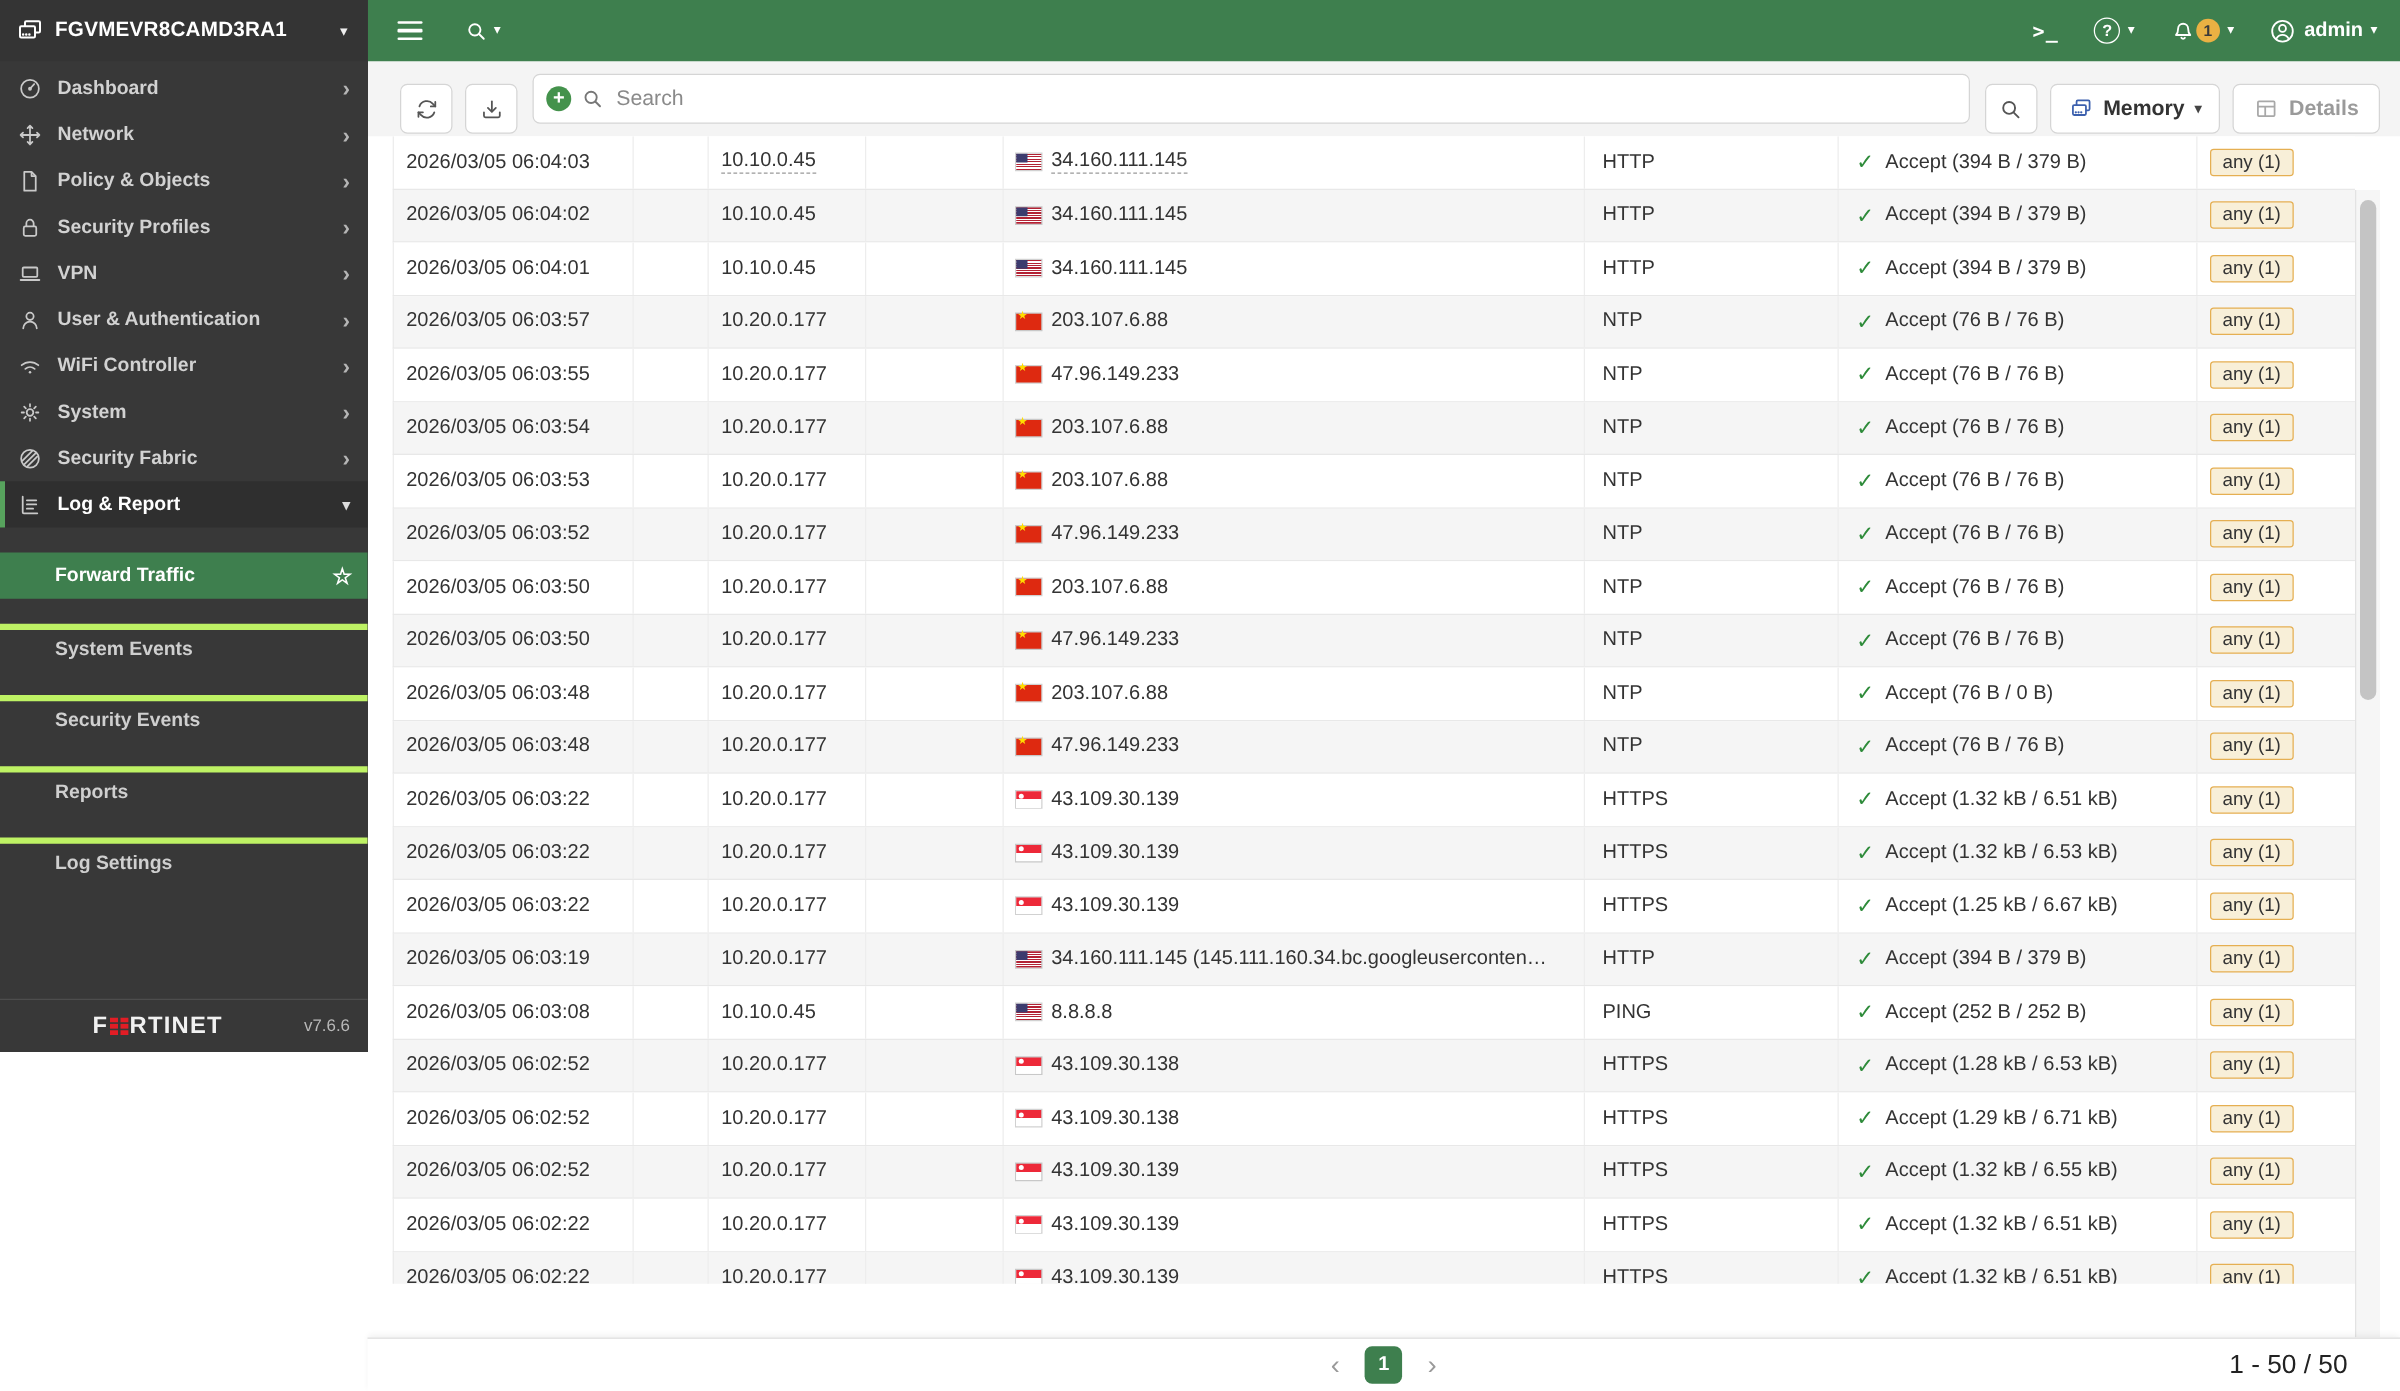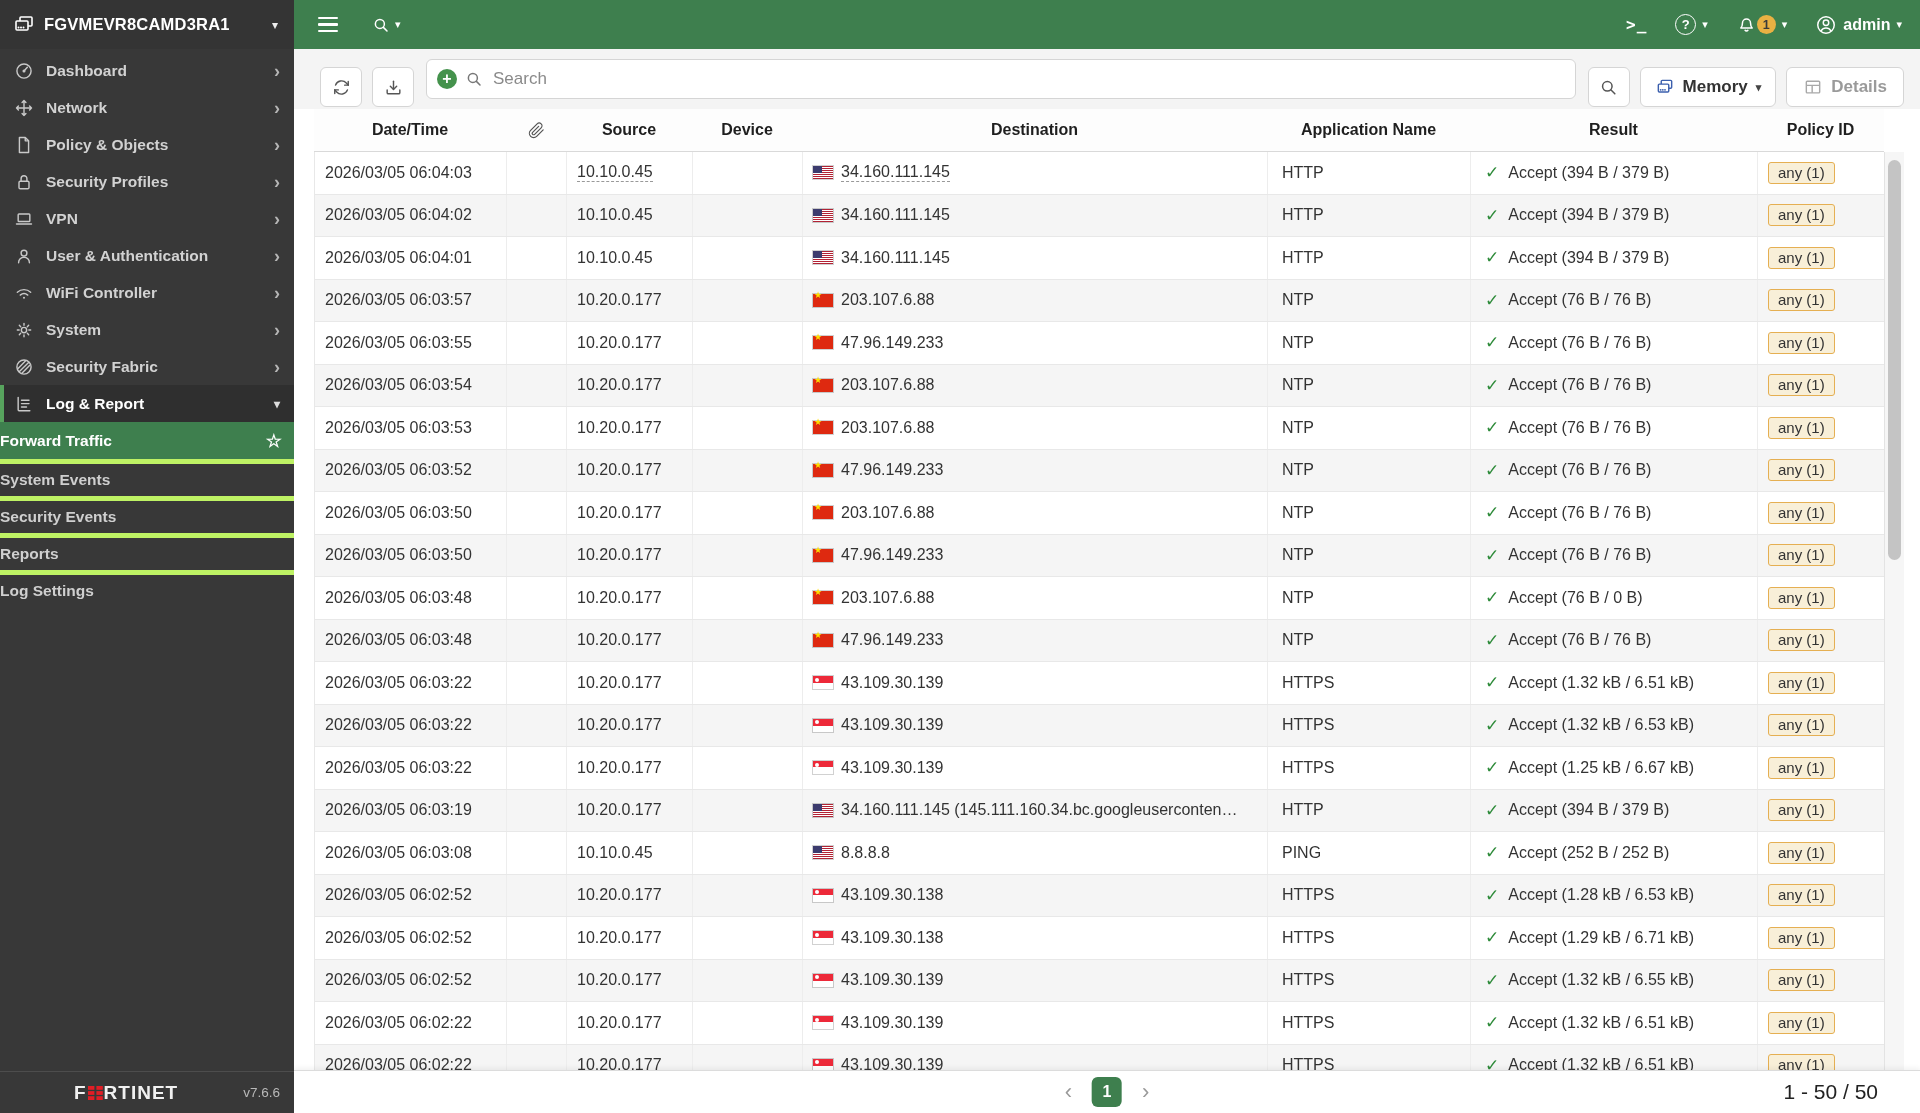--- a/index.html
+++ b/index.html
@@ -1,32 +1,32 @@
 <!DOCTYPE html>
 <html><head>
 <meta charset="utf-8">
 <style>
   * { box-sizing: border-box; }
   html,body { margin:0; padding:0; width:1920px; height:1113px; overflow:hidden;
     font-family:"Liberation Sans", sans-serif; background:#fff; }
 
   
-  .sidebar{ position:fixed; left:0; top:0; width:294px; height:1113px; background:#383838; color:#d6d6d6; z-index:5;}
+  .sidebar{ position:fixed; left:0; top:0; width:294px; height:841px; background:#383838; color:#d6d6d6; z-index:5;}
   .device-row{ height:49px; display:flex; align-items:center; padding:0 12px; background:#343434; color:#fff;}
   .device-row svg{ flex:0 0 auto; }
   .device-name{ font-weight:bold; font-size:16.5px; margin-left:8px; letter-spacing:.2px; white-space:nowrap;}
   .device-caret{ margin-left:auto; font-size:12px; color:#eee; padding-right:4px;}
   .menu{ padding-top:3px; }
   .menu-item{ height:37px; display:flex; align-items:center; padding:0 14px; font-size:15.5px; font-weight:600; color:#d2d2d2; cursor:pointer;}
   .mi-icon{ width:32px; display:flex; align-items:center; color:#c9c9c9;}
   .mi-chevron{ margin-left:auto; color:#b5b5b5; font-size:18px; line-height:1;}
   .menu-item.parent{ background:#2f2f2f; border-left:4px solid #57a35d; padding-left:10px; color:#fff;}
   .menu-item.parent .mi-label{ font-weight:700; }
   .mi-caret-down{ margin-left:auto; font-size:12px; color:#ddd;}
-  .submenu-item{ height:37px; display:flex; align-items:center; font-size:15.5px; font-weight:600; color:#cfcfcf; cursor:pointer;}
+  .submenu-item{ height:37px; display:flex; align-items:center; padding-left:44px; font-size:15.5px; font-weight:600; color:#cfcfcf; cursor:pointer;margin-top:20px;}
   .submenu-item.selected{ background:#3e7f4e; color:#fff;}
   .star{ margin-left:auto; margin-right:12px; font-size:18px; color:#fff;}
   .submenu-item.sep{ border-top:5px solid #bef264; }
   .sidebar-footer{ position:absolute; bottom:0; left:0; width:100%; height:42px; border-top:1px solid #4d4d4d; display:flex; align-items:center; padding:0 14px; background:#383838;}
   .logo{ display:flex; align-items:center; margin-left:60px; color:#f1f1f1; font-weight:bold; font-size:19px; letter-spacing:1px;}
   .logo-grid{ display:inline-block; margin:0 1px 0 1px; }
   .version{ margin-left:auto; font-size:13.5px; color:#b9b9b9;}
 
   
   .topbar{ position:fixed; left:294px; top:0; width:1626px; height:49px; background:#3e7f4e; display:flex; align-items:center; color:#fff; padding:0 18px 0 24px; z-index:4;}
@@ -327,34 +327,20 @@
     </button>
     <button class="btn btn-details">
       <svg width="20" height="20" viewBox="0 0 24 24" fill="none" stroke="#a8a8a8" stroke-width="1.7">
           <rect x="4" y="5" width="16" height="14" rx="1"></rect>
           <path d="M4 10h16M11 10v9"></path>
         </svg>
       <span>Details</span>
     </button>
   </div>
 
-  <div class="thead">
-    <span class="th c-date">Date/Time</span>
-    <span class="th c-attach">
-      <svg width="17" height="17" viewBox="0 0 24 24" fill="none" stroke="#555" stroke-width="1.7" stroke-linecap="round" stroke-linejoin="round">
-          <path d="M21.4 11.05l-9.19 9.19a6 6 0 0 1-8.49-8.49l9.19-9.19a4 4 0 0 1 5.66 5.66l-9.2 9.19a2 2 0 0 1-2.83-2.83l8.49-8.48"></path>
-        </svg>
-    </span>
-    <span class="th c-source">Source</span>
-    <span class="th c-device">Device</span>
-    <span class="th c-dest">Destination</span>
-    <span class="th c-app">Application Name</span>
-    <span class="th c-result">Result</span>
-    <span class="th c-policy">Policy ID</span>
-  </div>
 
   <div class="rows">
   <div class="row">
     <div class="cell c-date">2026/03/05 06:04:03</div>
     <div class="cell c-attach"></div>
     <div class="cell c-source">
           <span class="cell-link src u-dotted">10.10.0.45</span>
         </div>
     <div class="cell c-device"></div>
     <div class="cell c-dest">

